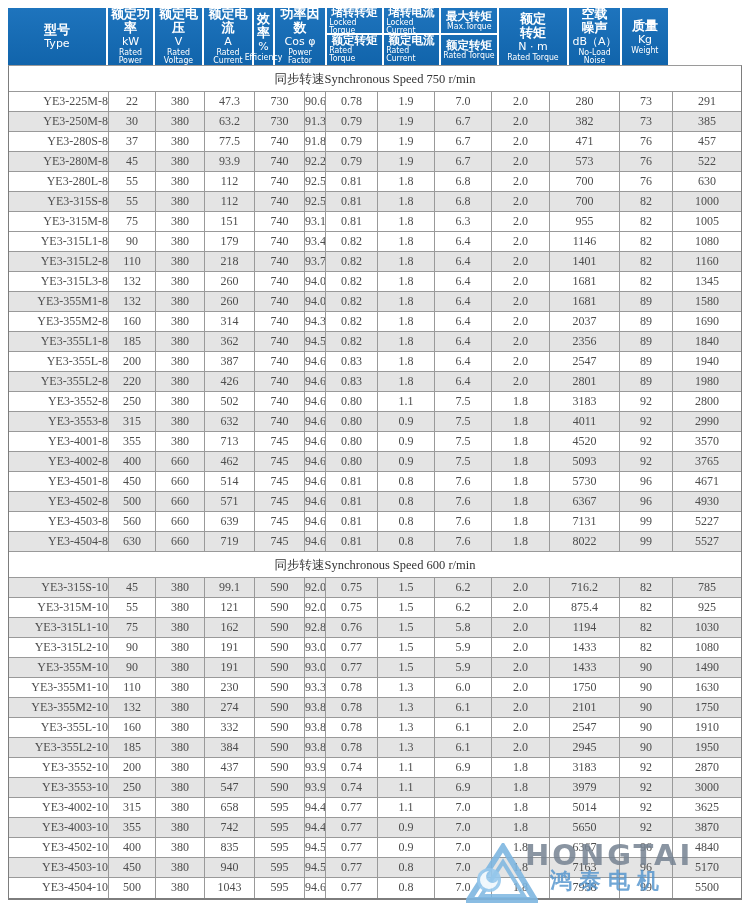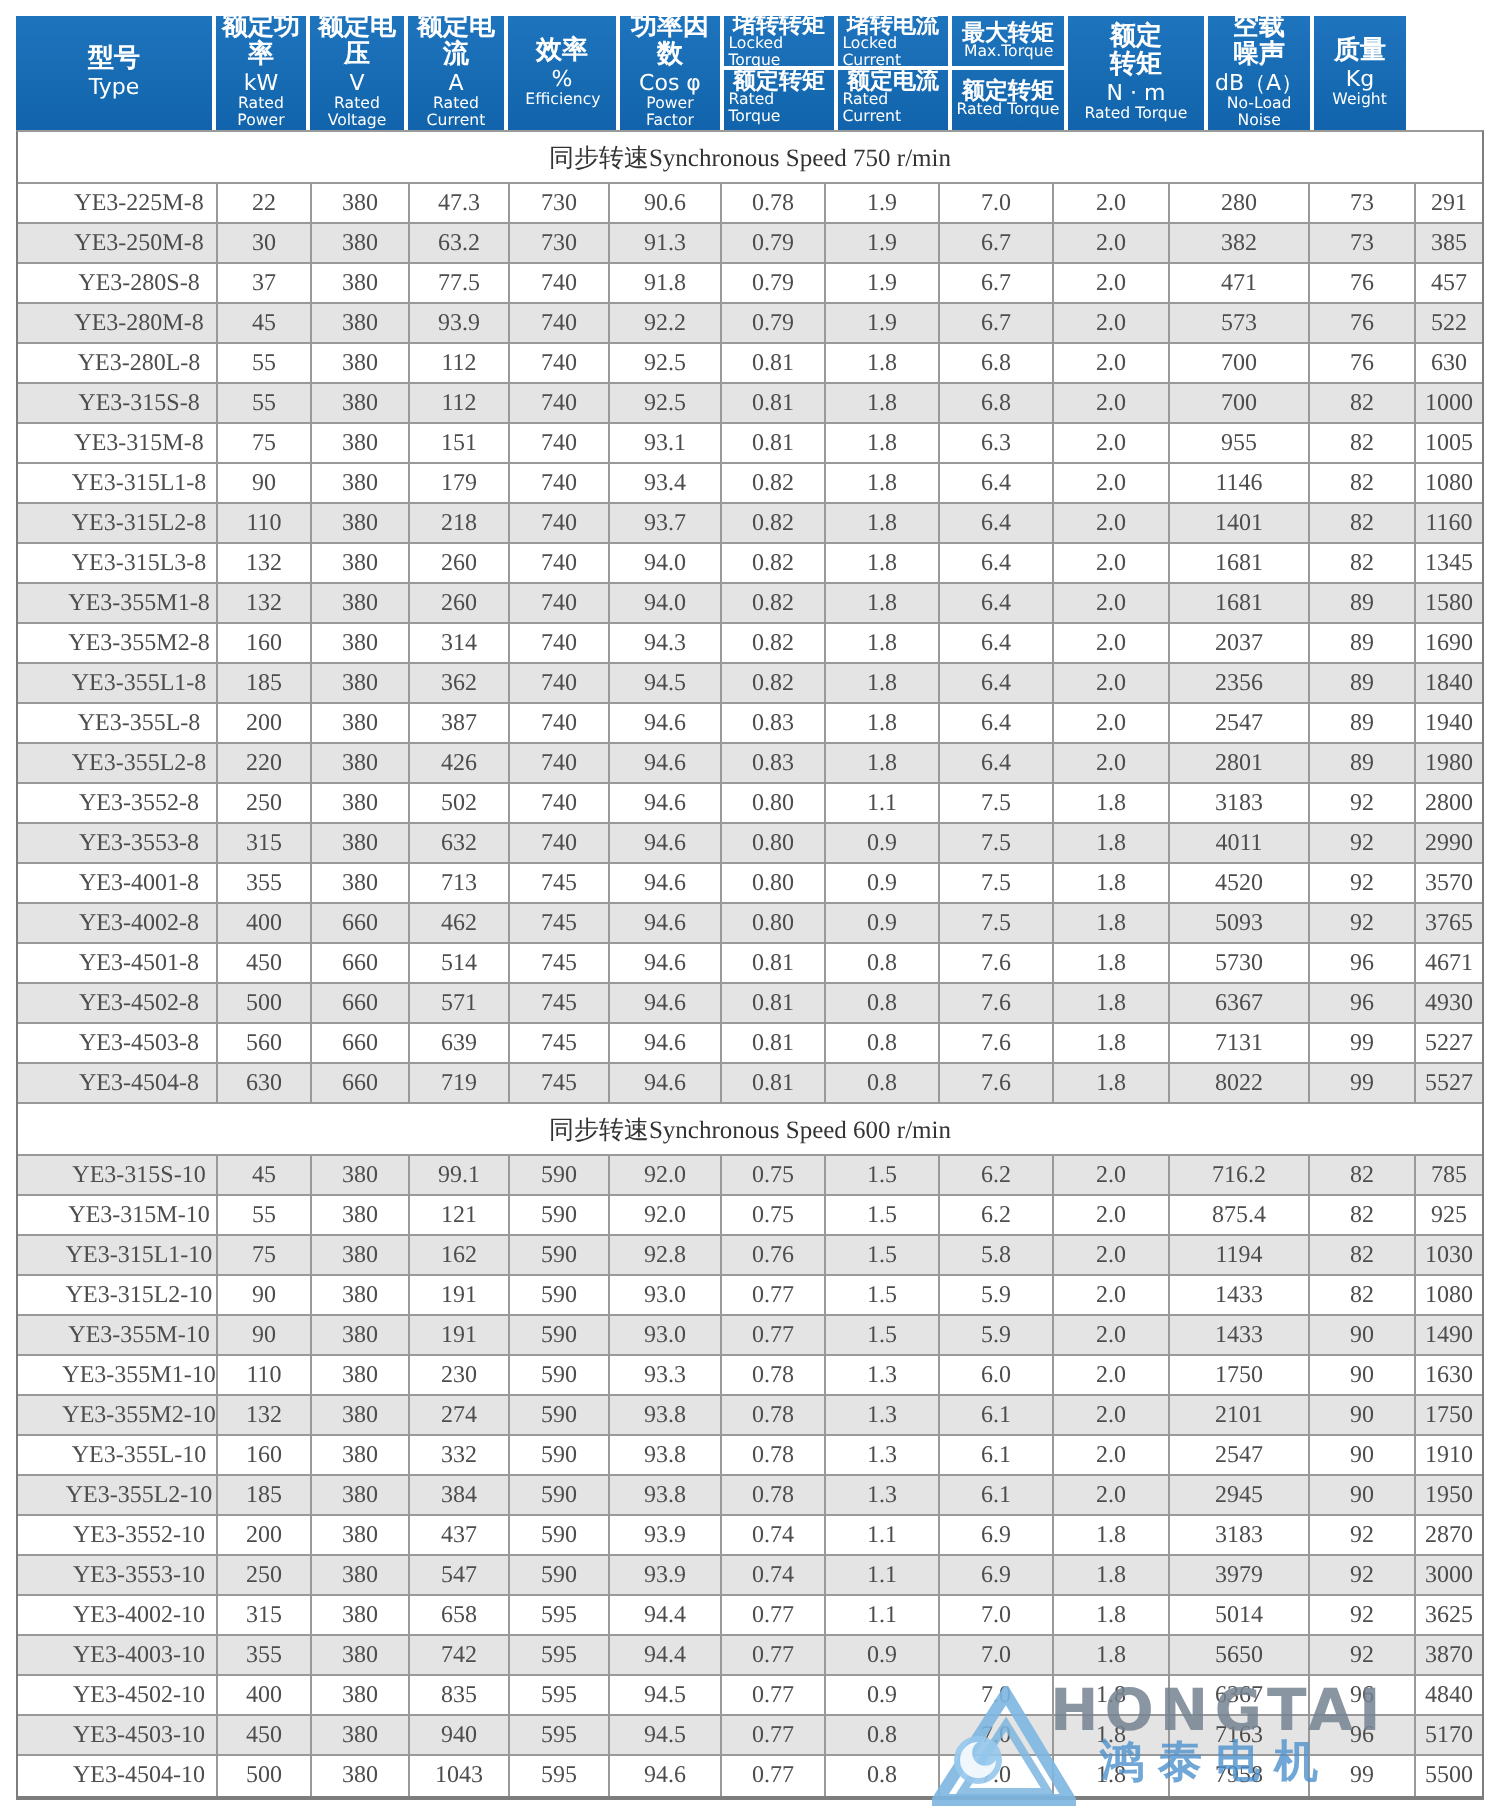--- a/index.html
+++ b/index.html
@@ -6,21 +6,21 @@
   html,body { background:#fff; }
   body {
     width:750px; height:908px; position:relative; overflow:hidden;
     font-family:"DejaVu Sans","Liberation Sans",sans-serif;
     -webkit-font-smoothing:antialiased;
   }
   .tbl { position:absolute; left:8px; top:8px; width:734px; }
 
   
   .c0{width:100px}.c1{width:47px}.c2{width:49px}.c3{width:50px}.c4{width:50px}
-  .c5{width:56px}.c6{width:52px}.c7{width:57px}.c8{width:57px}.c9{width:58px}
+  .c5{width:21px}.c6{width:52px}.c7{width:57px}.c8{width:57px}.c9{width:58px}
   .c10{width:70px}.c11{width:53px}.c12{width:46px}
 
   
   .thead { display:flex; height:57px; }
   .hcell, .hsplit {
     background:linear-gradient(#1e74bd,#1164ab);
     color:#fff; flex:0 0 auto; border-right:2px solid #fff;
   }
   .hcell { display:flex; flex-direction:column; justify-content:center; align-items:center; text-align:center; }
   .hcell.last, .hsplit.last { border-right:none; }
@@ -41,21 +41,21 @@
     font-size:12.5px; color:#333; background:#fff; border-bottom:1px solid #999;
   }
   .row { display:flex; height:20px; border-bottom:1px solid #999; background:#fff; }
   .section:last-child .row:last-child { border-bottom:none; }
   .row.shade { background:#e4e4e4; }
   .cell {
     flex:0 0 auto; font-size:12px; line-height:19px; color:#4d4d4d;
     text-align:center; border-right:1px solid #999; overflow:hidden; white-space:nowrap;
   }
   .cell.c12 { border-right:none; flex:1; }
-  .cell.type-cell { text-align:center; padding-left:22px; }
+  .cell.type-cell { text-align:right; padding-left:22px; }
 
   
   .blob { position:absolute; background:#9a9a9a; opacity:.10; filter:blur(7px); border-radius:45% 55% 60% 40%; pointer-events:none; }
 
   
   .wm { position:absolute; left:466px; top:840px; width:262px; height:64px; pointer-events:none; }
   .wm-tri { position:absolute; left:0; top:3px; }
   .wm-en { position:absolute; left:59px; top:-2px; font-size:29px; font-weight:800; letter-spacing:3px;
            color:rgba(118,131,146,.85); font-family:"DejaVu Sans","Liberation Sans",sans-serif; }
   .wm-zh { position:absolute; left:84px; top:26px; font-size:22px; font-weight:bold; letter-spacing:7px;

